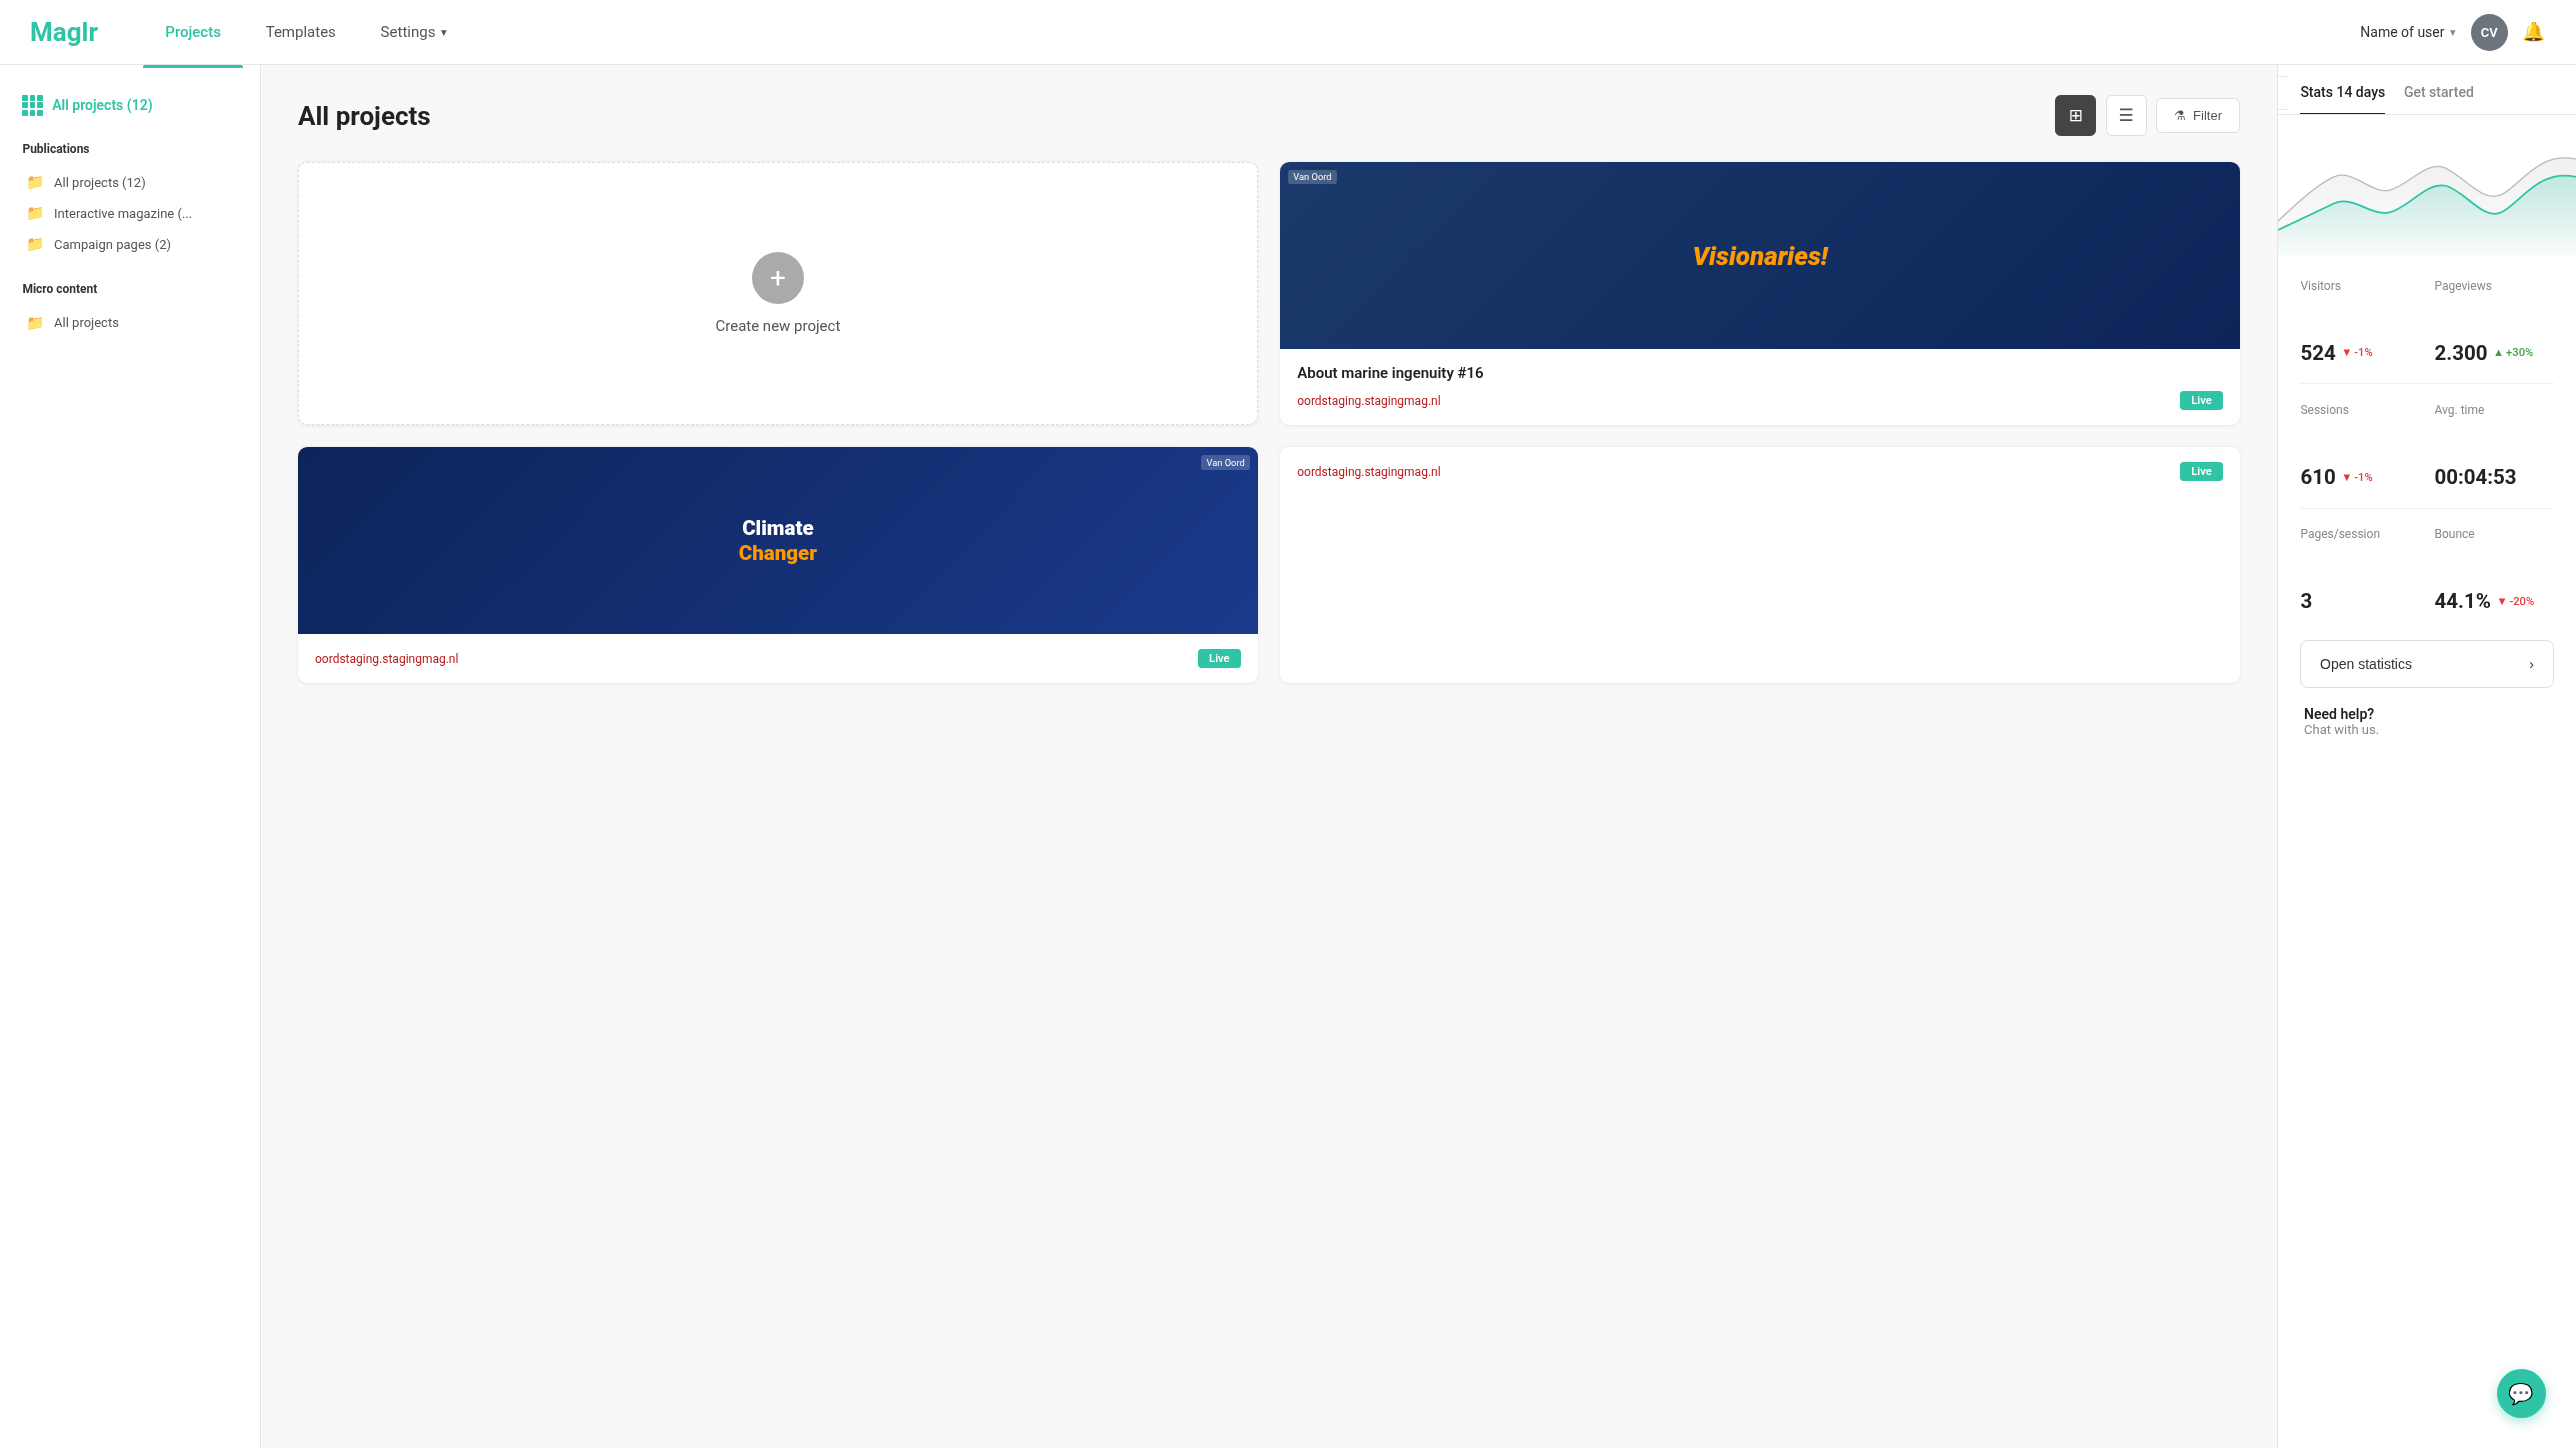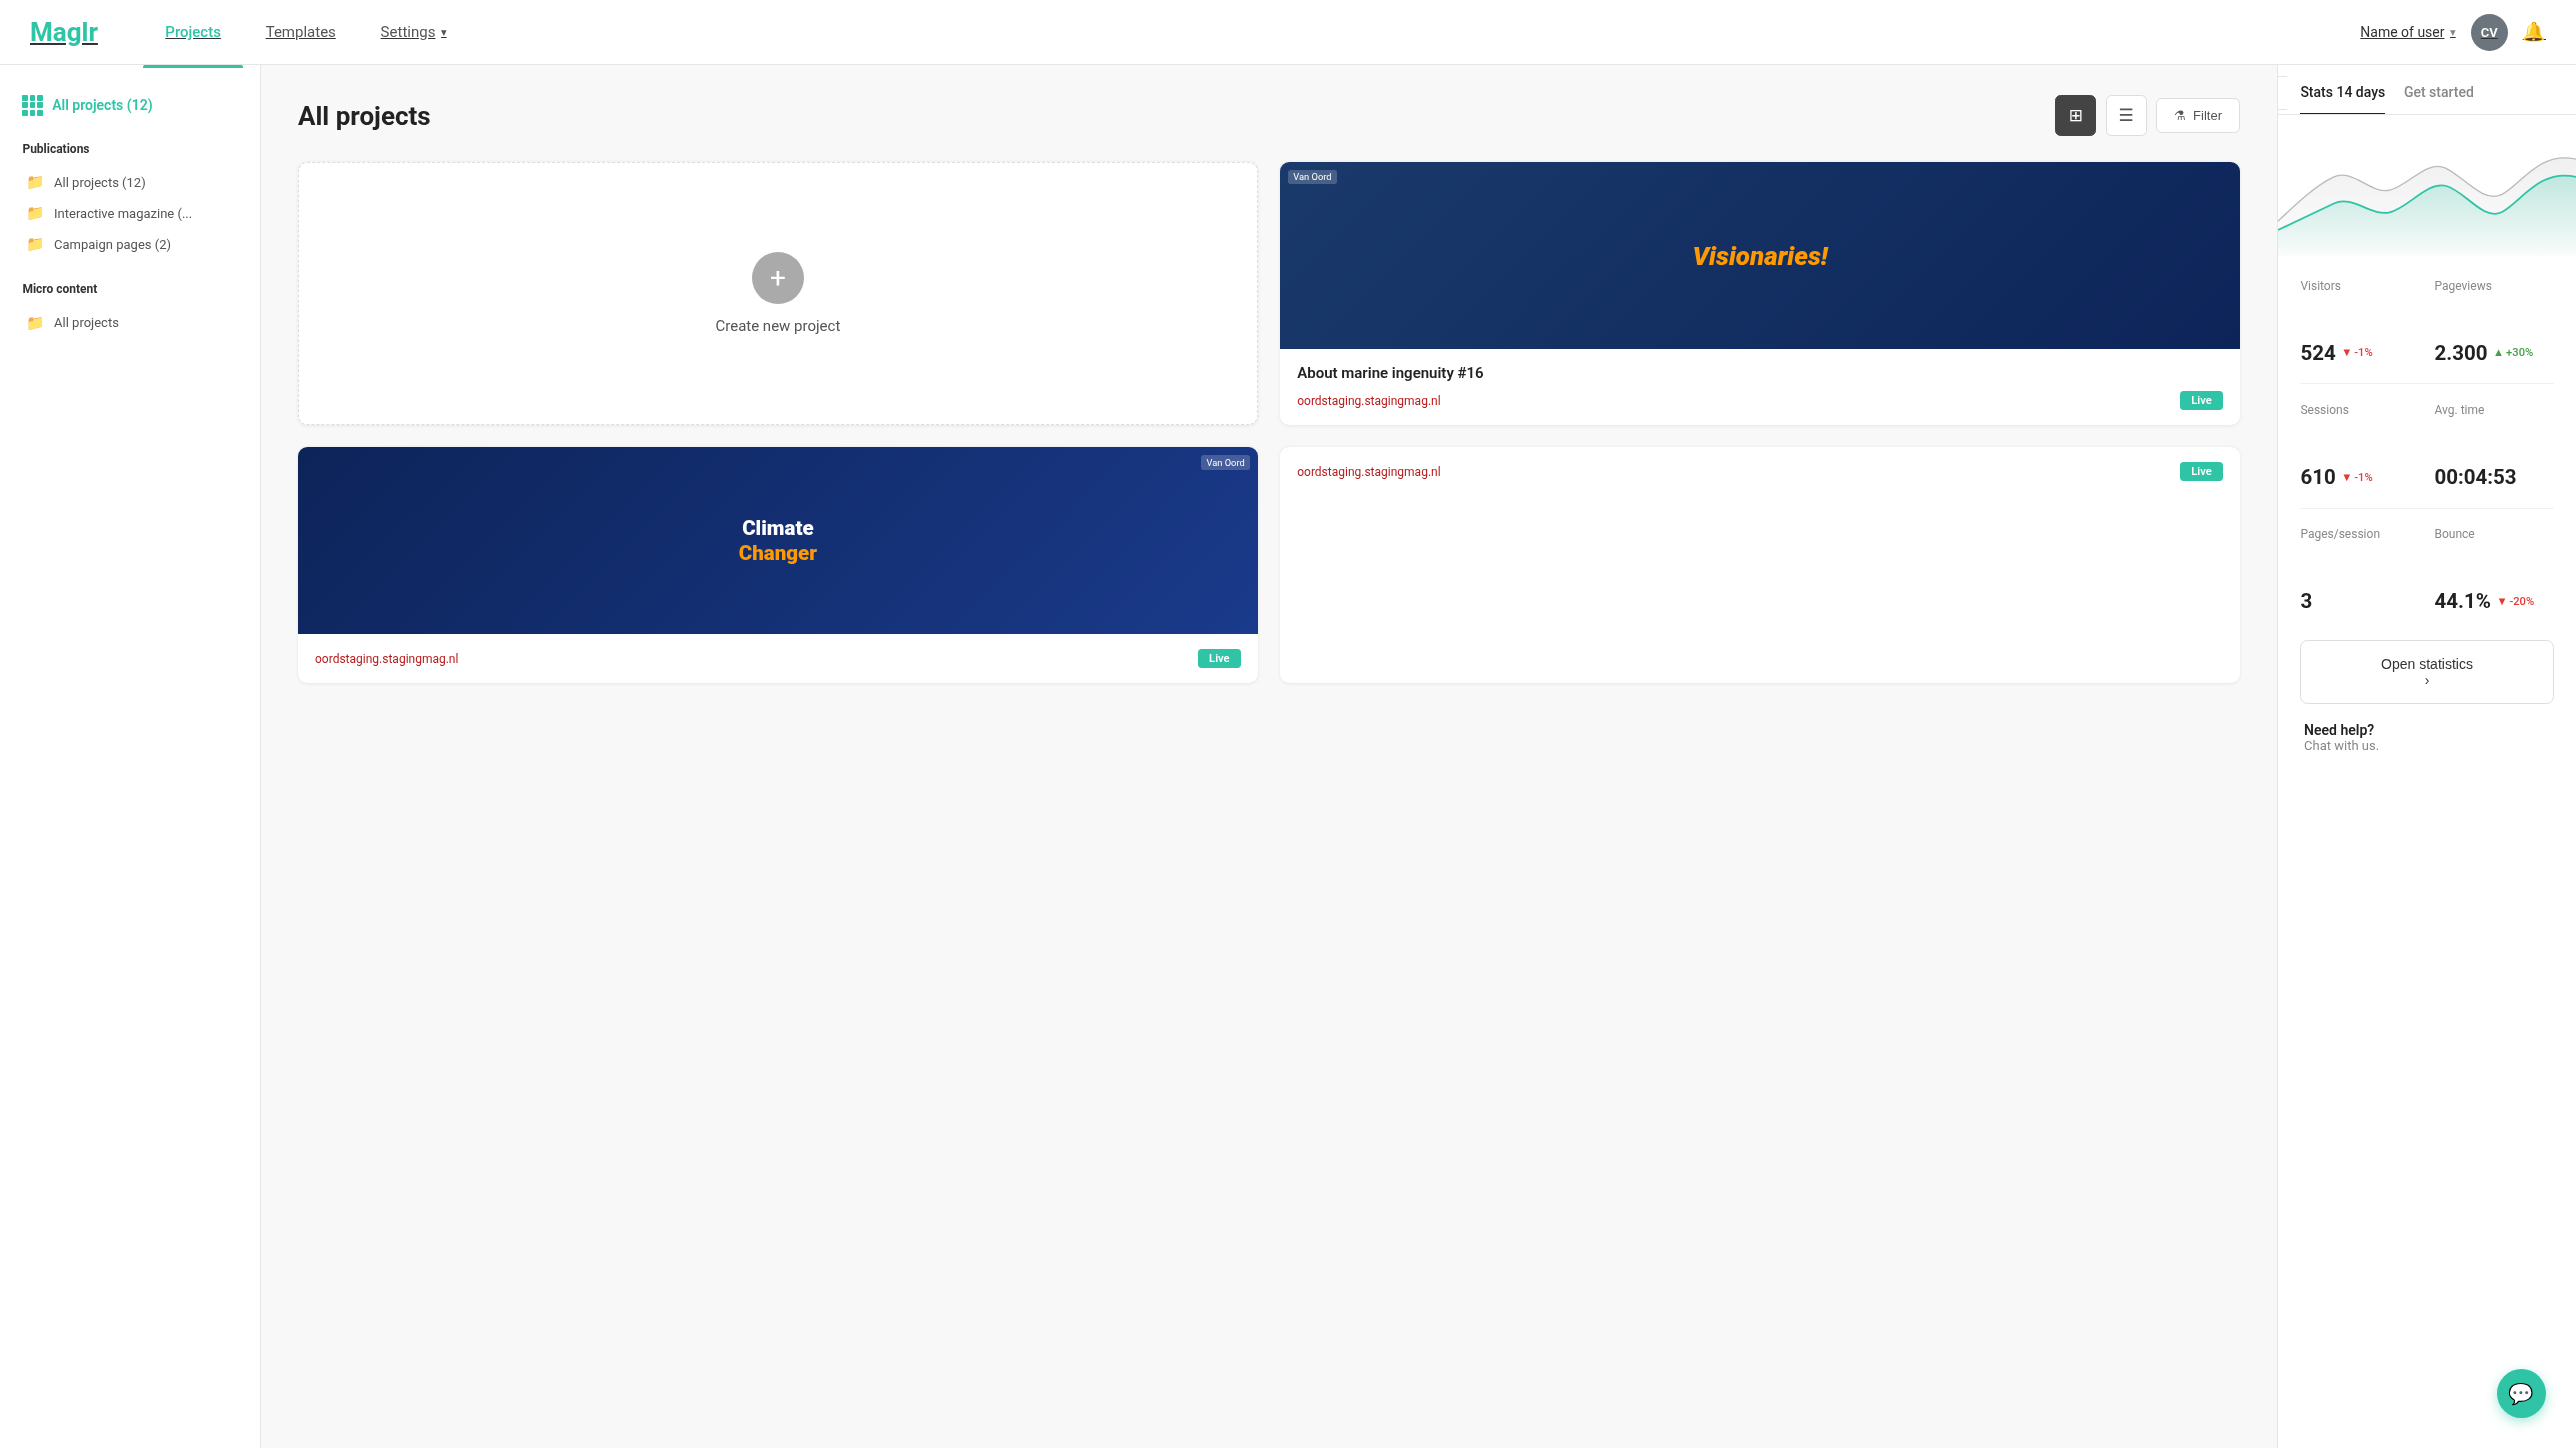--- a/index.html
+++ b/index.html
@@ -8,21 +8,20 @@
     
     .header {
       display: flex;
       align-items: center;
       background: #fff;
       border-bottom: 0.9px solid #e5e5e5;
       padding: 16px 30px;
       height: 65px;
       position: relative;
       z-index: 10;
-      text-decoration: underline;
     }
     .logo {
       font-size: 26px;
       font-weight: 700;
       color: #2ec4a5;
       margin-right: 45px;
       text-decoration: none;
     }
     .nav {
       display: flex;
@@ -409,21 +408,20 @@
       padding: 15px 18.7px;
       border: 0.9px solid #ddd;
       border-radius: 7.5px;
       display: flex;
       align-items: center;
       justify-content: space-between;
       cursor: pointer;
       font-size: 14px;
       color: #333;
       background: #fff;
-      flex-direction: column;
     }
     .need-help {
       margin: 7.5px 22.4px;
       padding: 0 3.7px;
     }
     .need-help-title {
       font-size: 14px;
       font-weight: 600;
       color: #222;
     }

